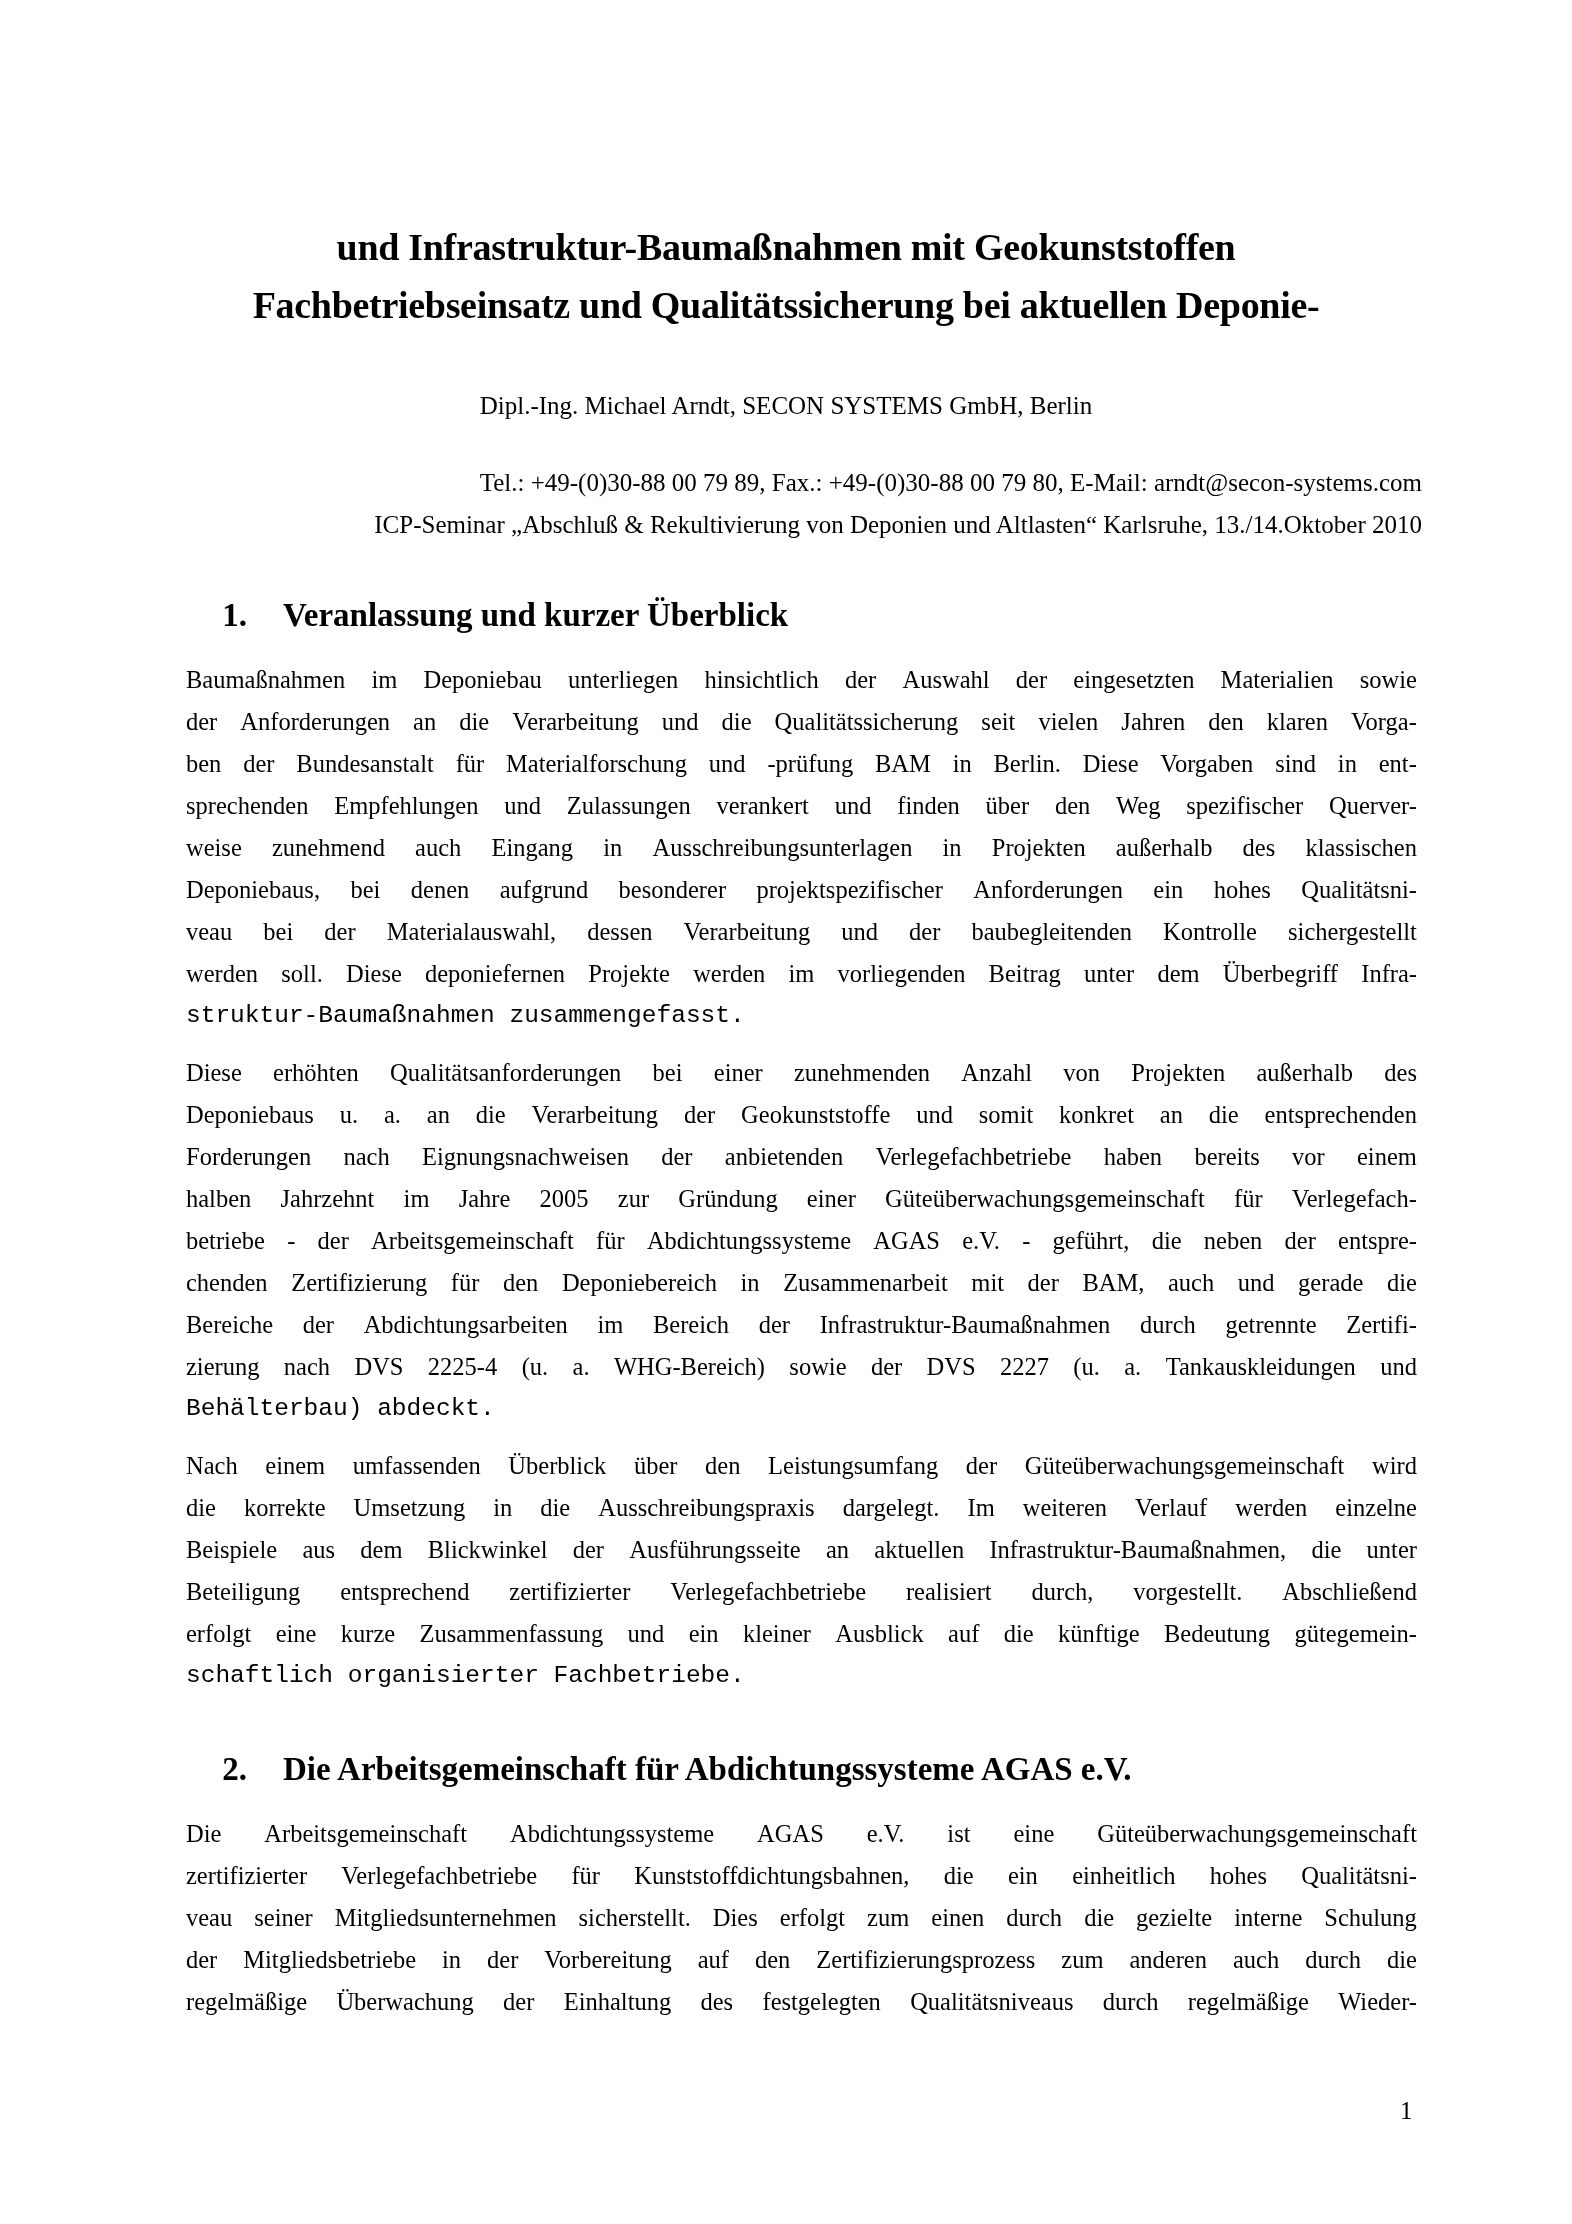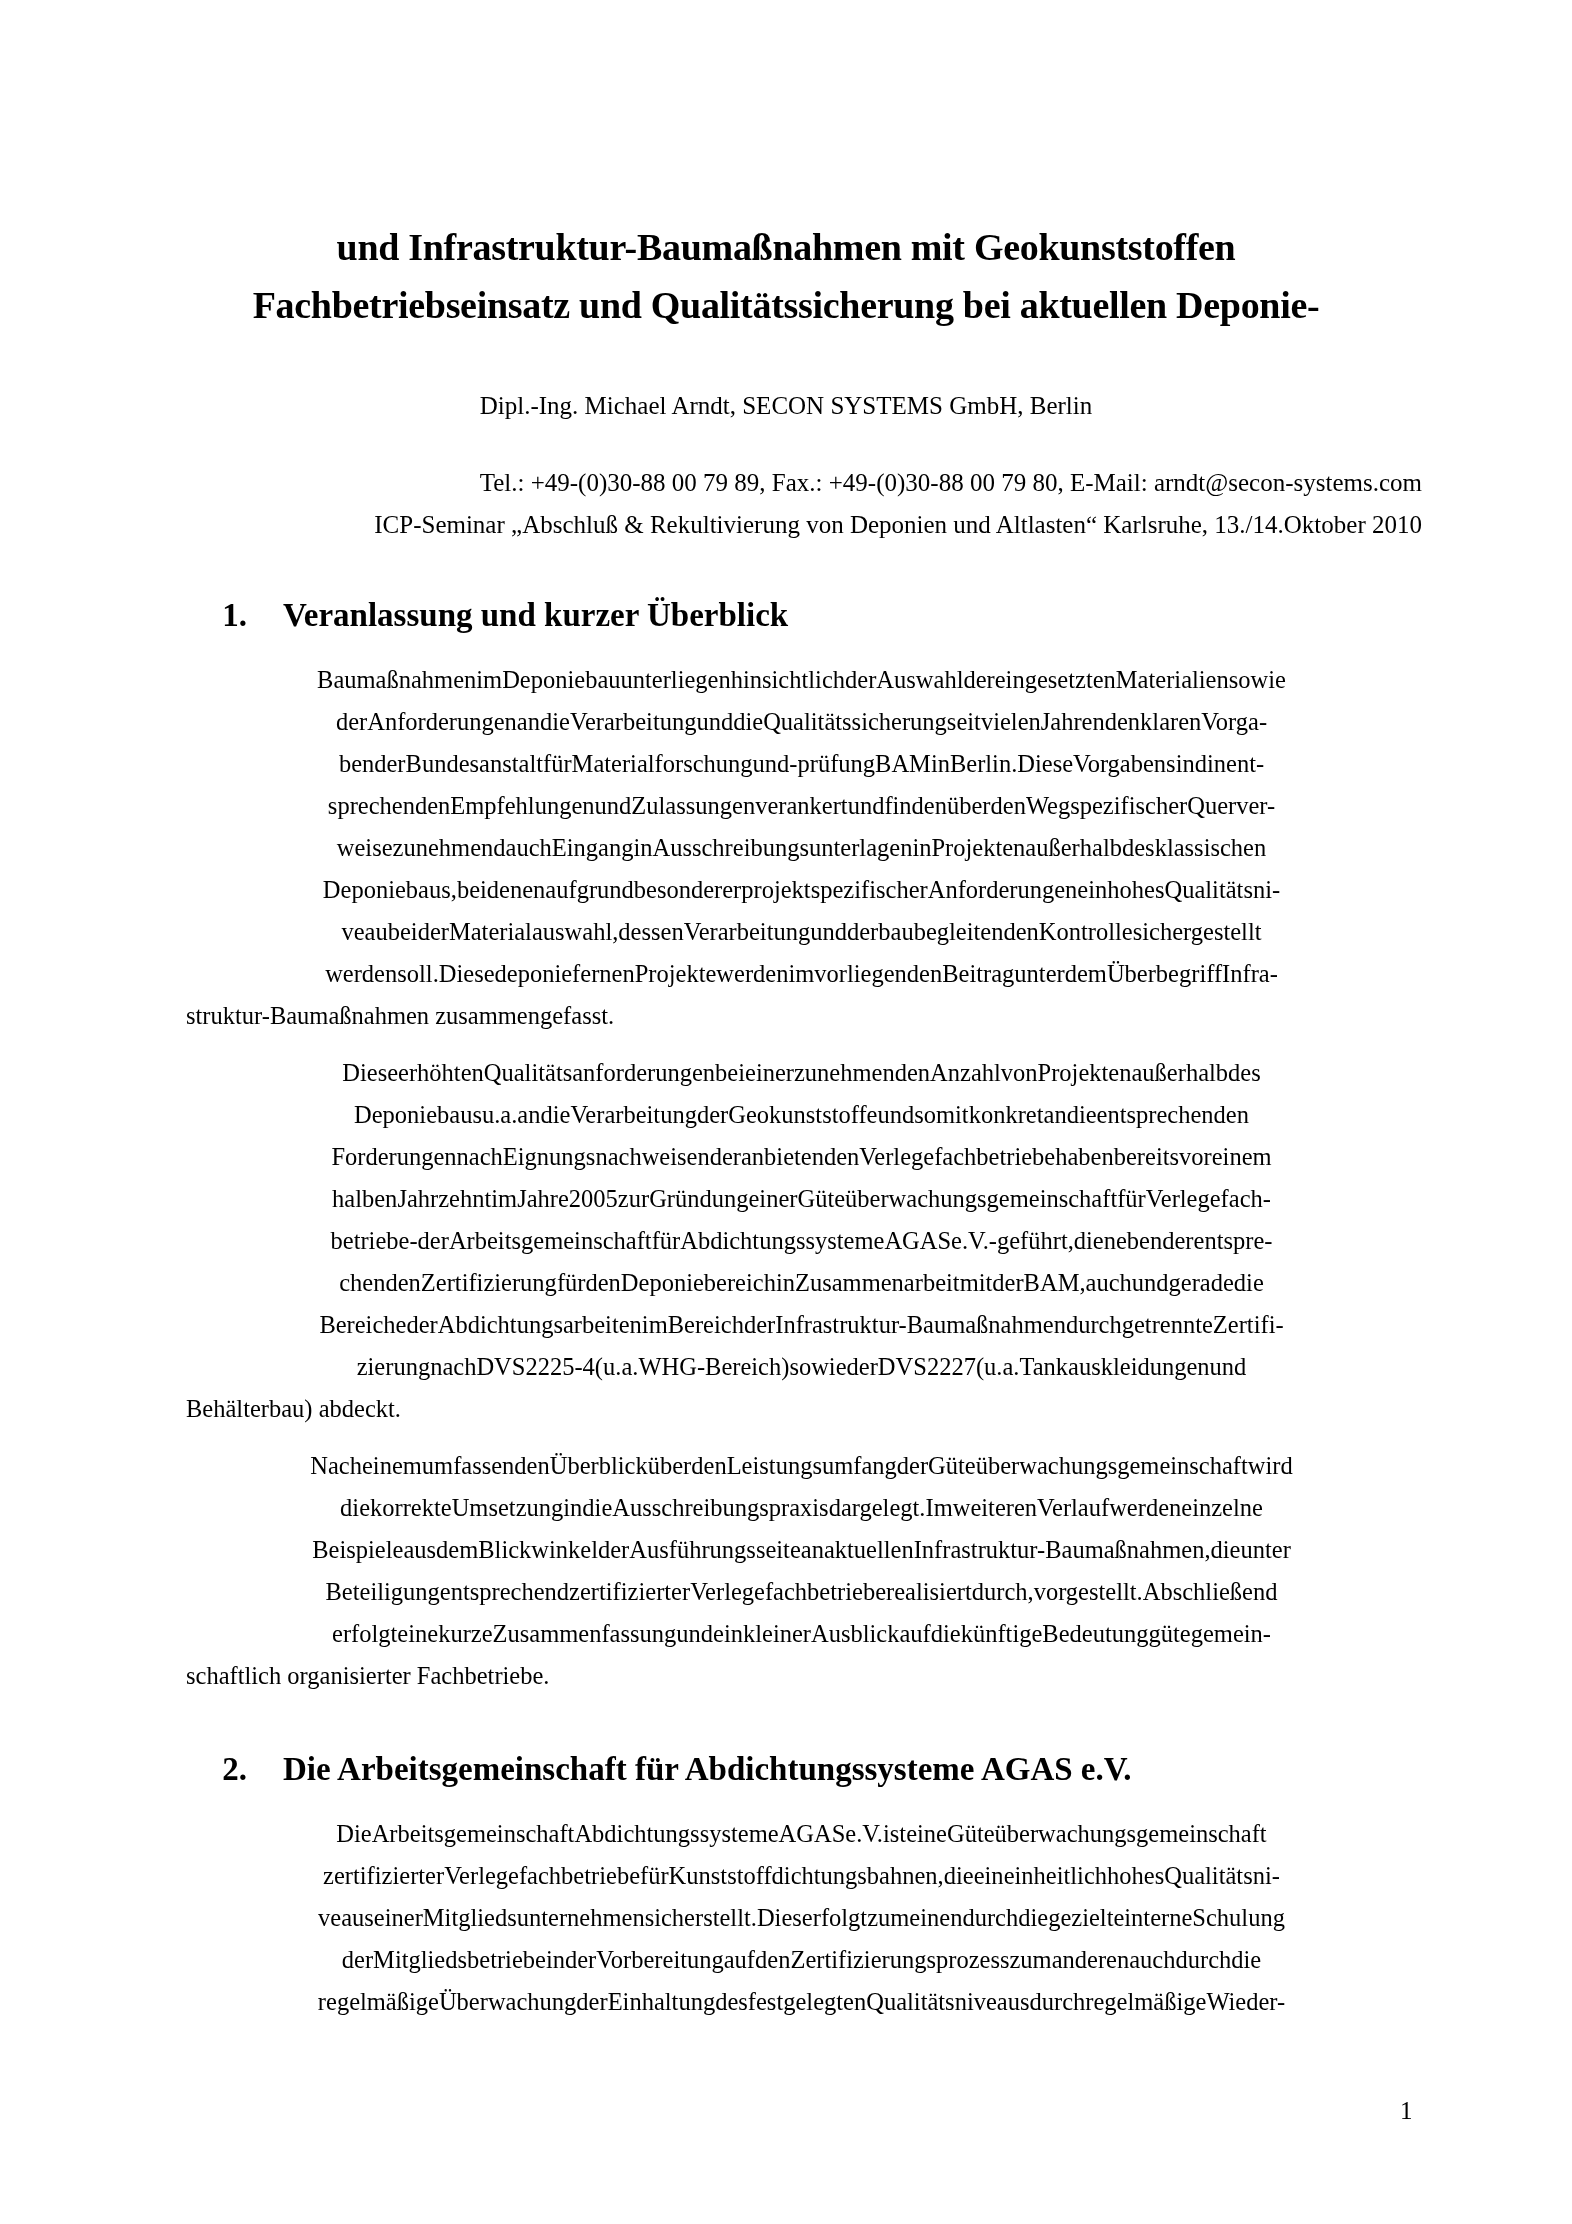--- a/index.html
+++ b/index.html
@@ -66,25 +66,26 @@
       display: block;
       height: 42px;
       text-align: justify;
       text-align-last: justify;
       white-space: nowrap;
       overflow: visible;
     }
     .para .line.last {
       text-align: right;
       text-align-last: left;
+      font-family: Liberation Mono, monospace;
     }
     
     .para .line.j {
       display: flex;
-      justify-content: center;
+      justify-content: space-between;
     }
     .page-number {
       position: absolute;
       left: 1400px;
       top: 2096px;
       font-size: 25px;
       line-height: 30px;
     }
   </style>
 </head>

